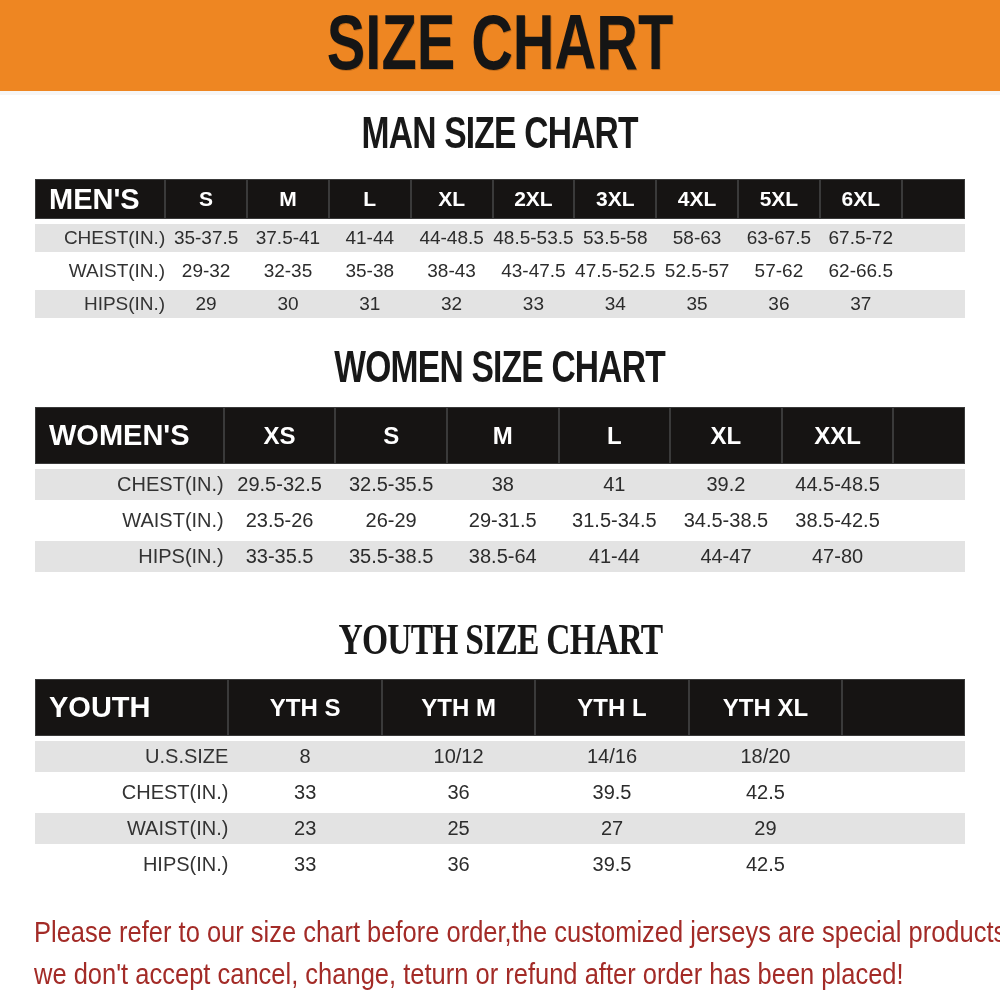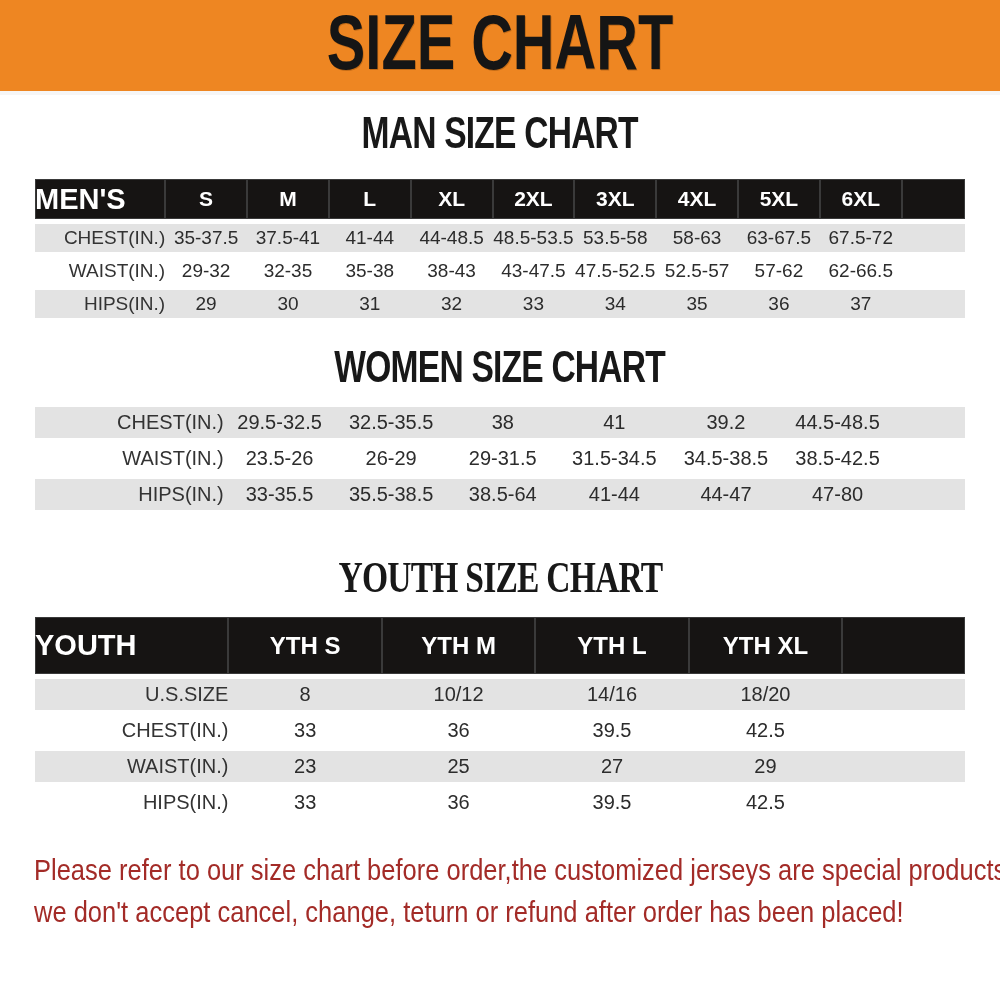--- a/index.html
+++ b/index.html
@@ -51,21 +51,21 @@
     table-layout: fixed;
   }
   td { text-align: center; vertical-align: middle; white-space: nowrap; overflow: visible; }
 
   tr.head-row td {
     background: #161413;
     color: #fff;
     font-weight: bold;
   }
   tr.head-row td.head-label {
-    text-align: left; 
+    text-align: left; padding-left: 14px;
     font-size: 29px; letter-spacing: 0px;
   }
   tr.head-row td.head-size { font-size: 21px; }
 
   .men   tr.head-row td { height: 40px; box-shadow: 0 0 0 1px #3a3a3a inset; }
   .women tr.head-row td, .youth tr.head-row td { height: 57px; box-shadow: 0 0 0 1px #3a3a3a inset; }
   .women tr.head-row td.head-size, .youth tr.head-row td.head-size { font-size: 24px; }
 
   tr.data-row td { background: #ffffff; color: #2c2c2c; font-size: 19px; }
   tr.data-row.shaded td { background: #e3e3e3; }
@@ -178,20 +178,30 @@
     <col style="width:20.3%">
     <col style="width:12%">
       <col style="width:12%">
       <col style="width:12%">
       <col style="width:12%">
       <col style="width:12%">
       <col style="width:12%">
     <col style="width:7.7%">
   </colgroup>
   <tbody>
+      <tr class="head-row">
+    <td class="head-label">WOMEN'S</td>
+    <td class="head-size">XS</td>
+    <td class="head-size">S</td>
+    <td class="head-size">M</td>
+    <td class="head-size">L</td>
+    <td class="head-size">XL</td>
+    <td class="head-size">XXL</td>
+    <td></td>
+  </tr>
   <tr class="data-row shaded">
     <td class="row-label">CHEST(IN.)</td>
     <td>29.5-32.5</td>
     <td>32.5-35.5</td>
     <td>38</td>
     <td>41</td>
     <td>39.2</td>
     <td>44.5-48.5</td>
     <td></td>
   </tr>

